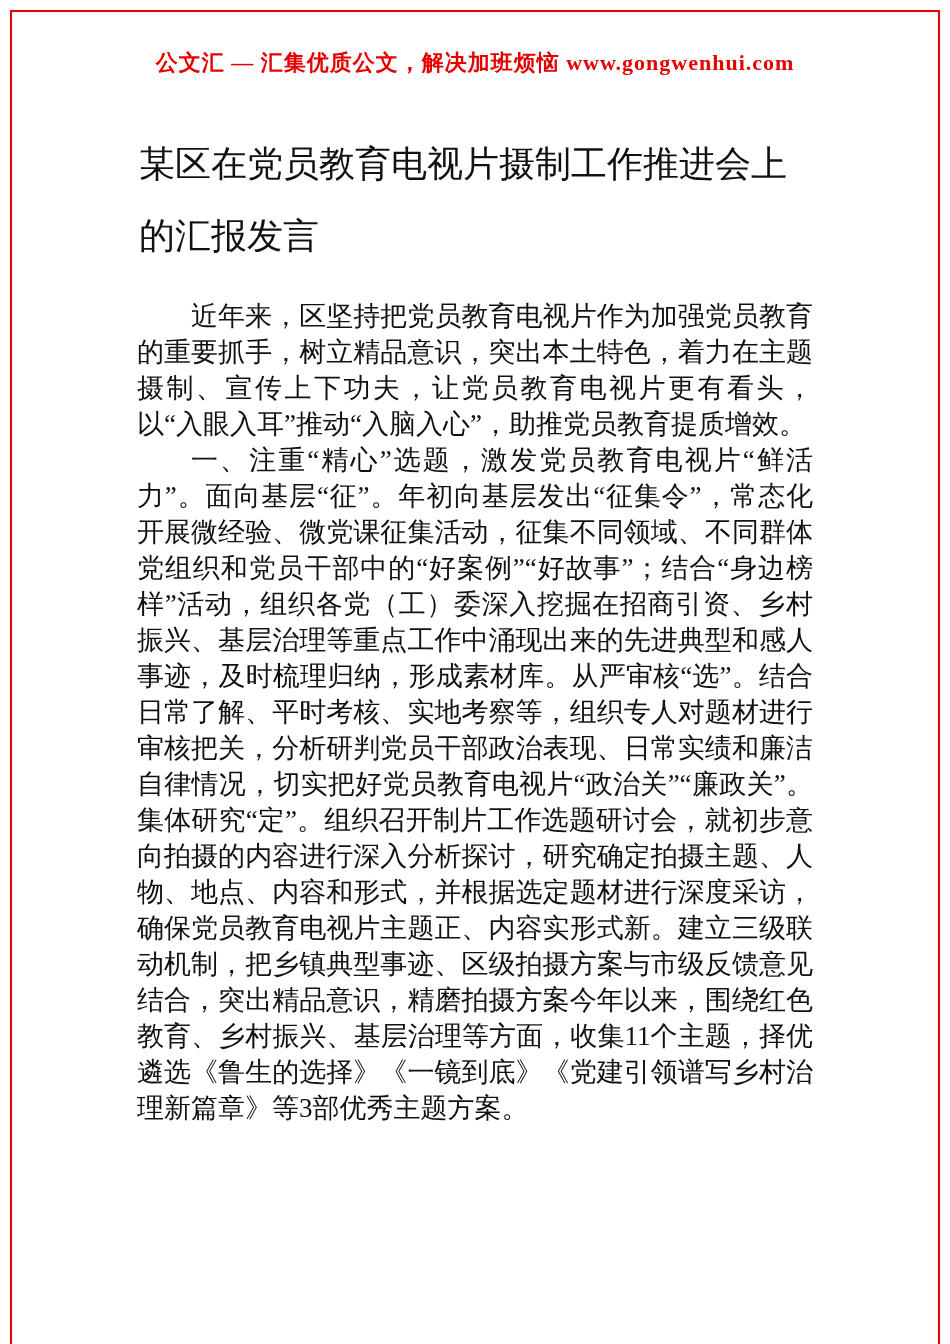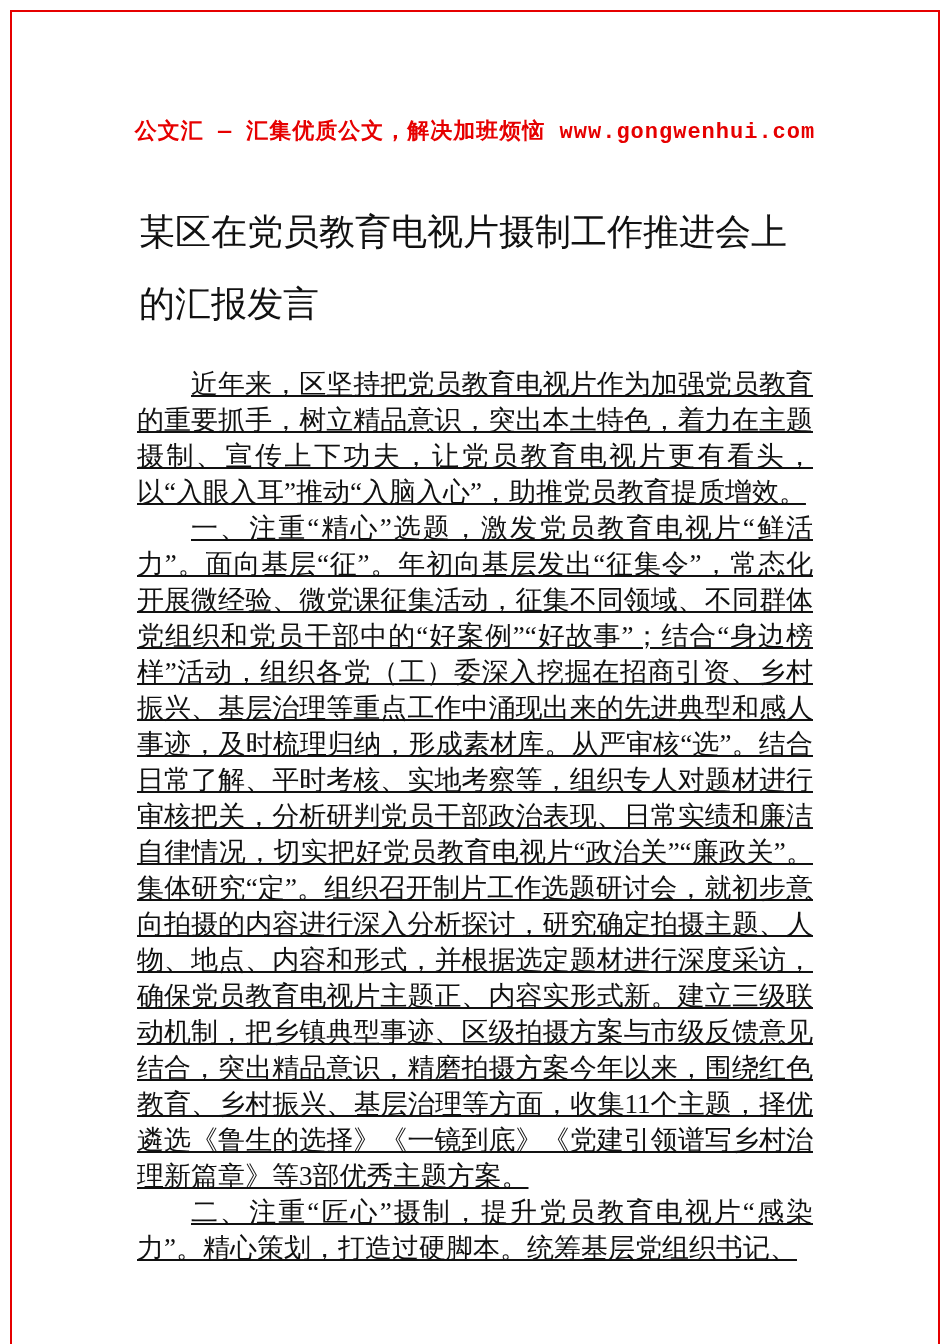--- a/index.html
+++ b/index.html
@@ -18,59 +18,57 @@
     position: absolute;
     left: 10px;
     right: 10px;
     top: 10px;
     bottom: -6px;
     border: 2px solid #e60000;
     border-bottom: none;
     pointer-events: none;
   }
   .watermark-header {
-    margin-top: 116px;
+    margin-top: 48px;
     text-align: center;
     color: #e60000;
     font-size: 22px;
     font-weight: bold;
-    font-family: Liberation Mono, monospace;
+    font-family: Liberation Serif, serif;
     letter-spacing: 1px;
   }
   .doc-title {
     width: 672px;
     margin: 50px auto 0 auto;
     text-align: left;
     font-size: 36px;
     line-height: 72px;
     font-weight: 500;
     color: #111111;
   }
   .doc-body {
     width: 676px;
     margin: 26px auto 0 auto;
     font-size: 27px;
     line-height: 36px;
     text-align: justify;
     color: #111111;
-    text-decoration: underline;
   }
   .doc-body p {
     margin: 0;
     padding: 0;
     text-indent: 2em;
     word-break: break-all;
   }
 </style>
 </head>
 <body>
 
 <div class="page-frame"></div>
 
 <div class="watermark-header">公文汇 — 汇集优质公文，解决加班烦恼 www.gongwenhui.com</div>
 
 <h1 class="doc-title">某区在党员教育电视片摄制工作推进会上的汇报发言</h1>
 
 <div class="doc-body">
     <p>近年来，区坚持把党员教育电视片作为加强党员教育的重要抓手，树立精品意识，突出本土特色，着力在主题摄制、宣传上下功夫，让党员教育电视片更有看头，以“入眼入耳”推动“入脑入心”，助推党员教育提质增效。</p>
     <p>一、注重“精心”选题，激发党员教育电视片“鲜活力”。面向基层“征”。年初向基层发出“征集令”，常态化开展微经验、微党课征集活动，征集不同领域、不同群体党组织和党员干部中的“好案例”“好故事”；结合“身边榜样”活动，组织各党（工）委深入挖掘在招商引资、乡村振兴、基层治理等重点工作中涌现出来的先进典型和感人事迹，及时梳理归纳，形成素材库。从严审核“选”。结合日常了解、平时考核、实地考察等，组织专人对题材进行审核把关，分析研判党员干部政治表现、日常实绩和廉洁自律情况，切实把好党员教育电视片“政治关”“廉政关”。集体研究“定”。组织召开制片工作选题研讨会，就初步意向拍摄的内容进行深入分析探讨，研究确定拍摄主题、人物、地点、内容和形式，并根据选定题材进行深度采访，确保党员教育电视片主题正、内容实形式新。建立三级联动机制，把乡镇典型事迹、区级拍摄方案与市级反馈意见结合，突出精品意识，精磨拍摄方案今年以来，围绕红色教育、乡村振兴、基层治理等方面，收集11个主题，择优遴选《鲁生的选择》《一镜到底》《党建引领谱写乡村治理新篇章》等3部优秀主题方案。</p>
-    <p>二、注重“匠心”摄制，提升党员教育电视片“感染力”。精心策划，打造过硬脚本。统筹基层党组织书记、</p>
   </div>
 
 </body></html>

